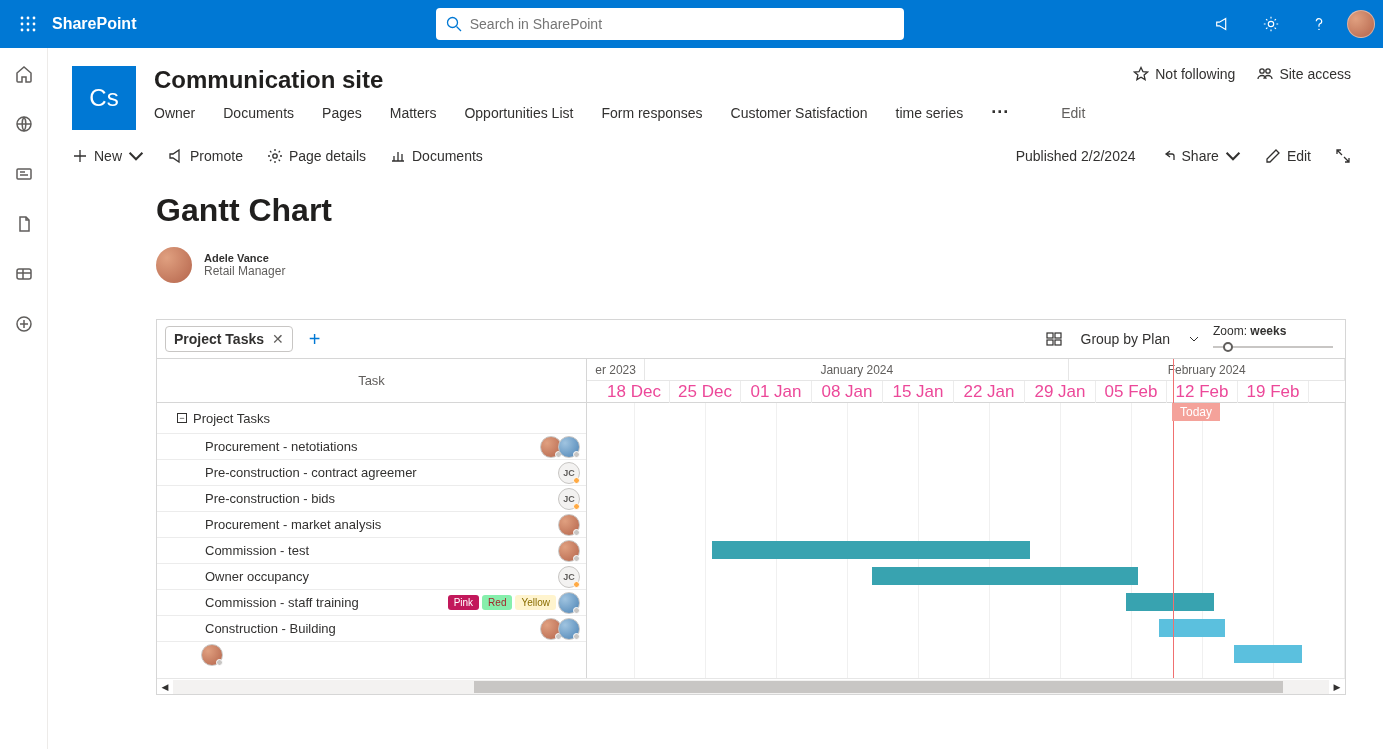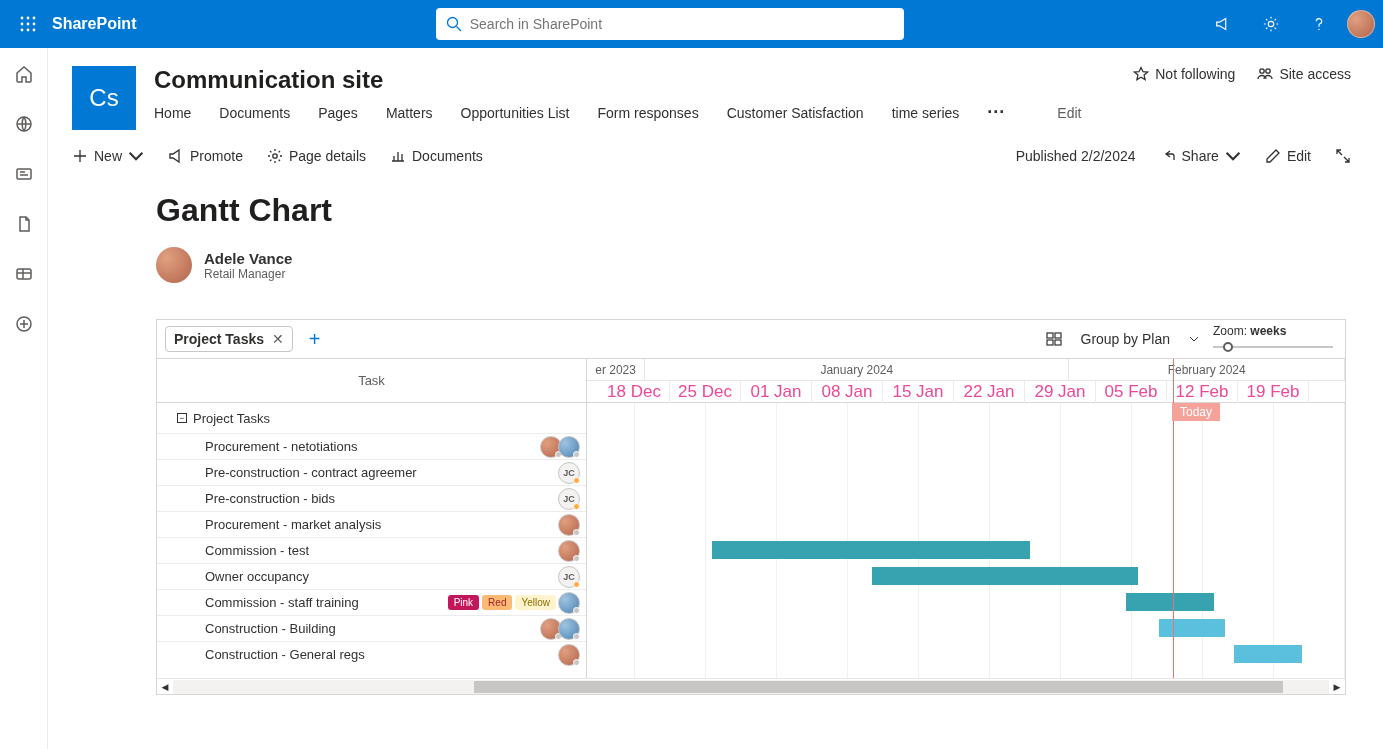--- a/index.html
+++ b/index.html
@@ -43,21 +43,21 @@
   .cmd-item { display: flex; align-items: center; gap: 6px; cursor: pointer; color: #323130; }
   .cmd-item svg { width: 16px; height: 16px; fill: none; stroke: #323130; stroke-width: 1.3; }
   .cmd-spacer { flex: 1; }
   .chevron-sm { width: 10px; height: 10px; }
   
   
   .content { padding: 18px 32px 0 108px; }
   .page-title { font-size: 32px; font-weight: 700; color: #201f1e; }
   .author-row { display: flex; align-items: center; margin-top: 18px; gap: 12px; }
   .author-avatar { width: 36px; height: 36px; border-radius: 50%; background: radial-gradient(circle at 30% 30%, #e0a080, #b4644b); }
-  .author-name { font-weight: 600; font-size: 15px; }
+  .author-name { font-weight: 600; font-size: 11px; }
   .author-role { font-size: 12px; color: #605e5c; }
   
   
   .gantt-wrap { margin: 36px 5px 0 0; border: 1px solid #d6d6d6; position: relative; }
   .gantt-tabs { display: flex; align-items: center; gap: 10px; padding: 6px 8px; }
   .gantt-tab { display: flex; align-items: center; gap: 8px; border: 1px solid #c8c6c4; border-radius: 4px; padding: 4px 8px; font-size: 14px; font-weight: 600; cursor: pointer; }
   .close-x { font-size: 14px; font-weight: 400; color: #605e5c; }
   .tab-add { color: #0078d4; font-size: 20px; font-weight: 300; cursor: pointer; padding: 0 6px; }
   .gantt-toolbar-right { position: absolute; right: 12px; top: 4px; display: flex; align-items: center; gap: 14px; font-size: 14px; color: #323130; }
   .group-by { display: flex; align-items: center; gap: 19px; cursor: pointer; }
@@ -71,21 +71,21 @@
   .gantt-body { display: flex; border-top: 1px solid #d6d6d6; position: relative; height: 320px; }
   .task-col { width: 430px; border-right: 1px solid #d6d6d6; display: flex; flex-direction: column; flex-shrink: 0; }
   .task-col-header { height: 44px; border-bottom: 1px solid #d6d6d6; display: flex; align-items: center; justify-content: center; color: #605e5c; font-size: 13px; }
   .task-group-row { height: 30px; display: flex; align-items: center; padding-left: 20px; font-size: 13px; gap: 6px; }
   .task-group-row .box { width: 10px; height: 10px; border: 1px solid #323130; display: flex; align-items: center; justify-content: center; font-size: 9px; line-height: 1; }
   .task-row { height: 26px; display: flex; align-items: center; padding: 0 6px 0 48px; border-top: 1px solid #ececec; font-size: 13px; }
   .task-name { flex: 1; white-space: nowrap; overflow: hidden; text-overflow: ellipsis; }
   .tags { display: flex; gap: 3px; margin-right: 6px; }
   .tag { font-size: 10px; padding: 1px 5px; border-radius: 3px; border: 1px solid transparent; }
   .tag.pink { background: #c2185b; color: #fff; }
-  .tag.red  { background: #fdba74; color: #a4262c; }
+  .tag.red  { background: #86efac; color: #a4262c; }
   .tag.yellow { background: #fff4ce; color: #8a6d00; }
   .assignees { display: flex; align-items: center; }
   .assignee { width: 22px; height: 22px; border-radius: 50%; border: 1px solid #c8c6c4; margin-left: -4px; background: #f3f2f1; display: flex; align-items: center; justify-content: center; font-size: 9px; font-weight: 600; color: #605e5c; position: relative; }
   .assignee.av { background: radial-gradient(circle at 30% 30%, #e0a080, #b4644b); }
   .assignee.bv { background: radial-gradient(circle at 30% 30%, #a0c4e0, #4b82b4); }
   .presence { position: absolute; width: 7px; height: 7px; border-radius: 50%; right: -1px; bottom: -1px; border: 1px solid #fff; }
   .presence.away { background: #ffaa44; }
   .presence.off { background: #c8c6c4; }
   
   .timeline { flex: 1; position: relative; overflow: hidden; }
@@ -196,21 +196,21 @@
     </div>
 </div>
 
 <div class="page">
 
   <div class="site-header">
     <div class="site-logo">Cs</div>
     <div class="site-info">
       <div class="site-title">Communication site</div>
       <div class="site-nav" id="site-nav">
-          <span>Home</span>
+          <span>Owner</span>
           <span>Documents</span>
           <span>Pages</span>
           <span>Matters</span>
           <span>Opportunities List</span>
           <span>Form responses</span>
           <span>Customer Satisfaction</span>
           <span>time series</span>
           <span class="more">···</span>
           <span class="edit">Edit</span>
         </div>
@@ -400,21 +400,20 @@
                 <div class="assignees">
                   <div class="assignee av">
                     <div class="presence off"></div>
                   </div>
                   <div class="assignee bv">
                     <div class="presence off"></div>
                   </div>
                 </div>
               </div>
               <div class="task-row">
-                <div class="task-name">Construction - General regs</div>
                 <div class="assignees">
                   <div class="assignee av">
                     <div class="presence off"></div>
                   </div>
                 </div>
               </div>
             </div>
         </div>
 
         <div class="timeline">

